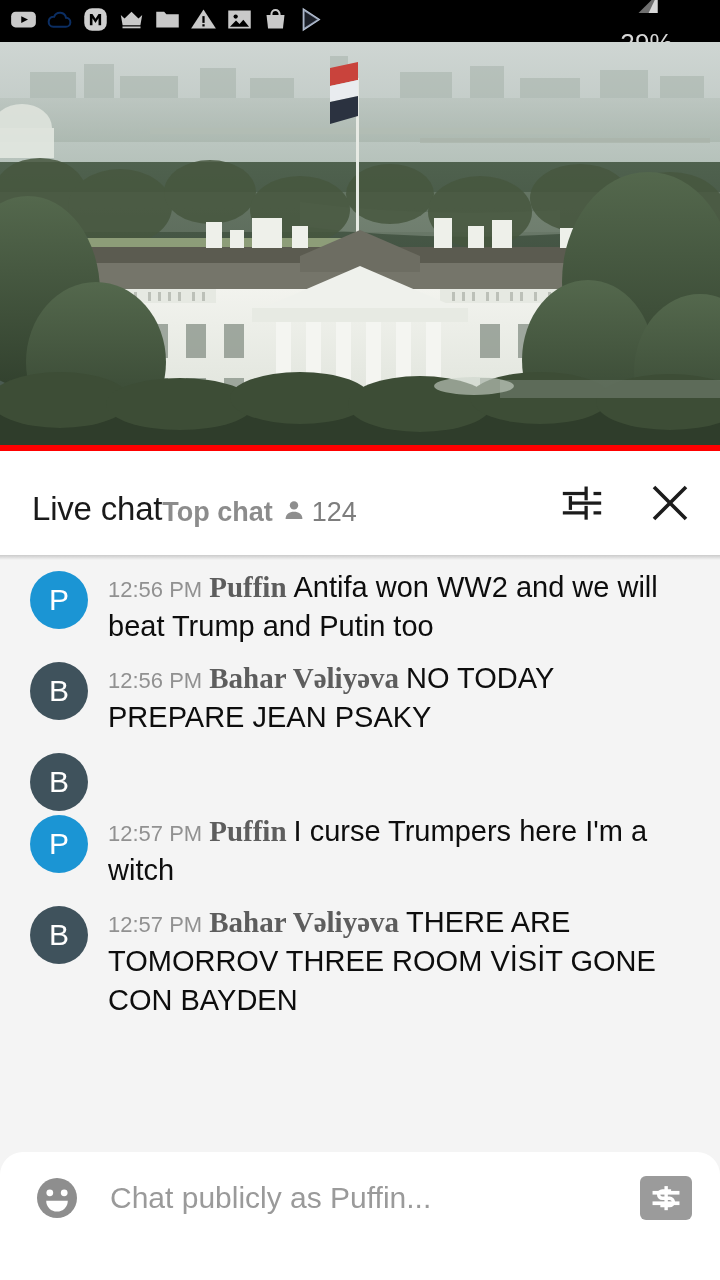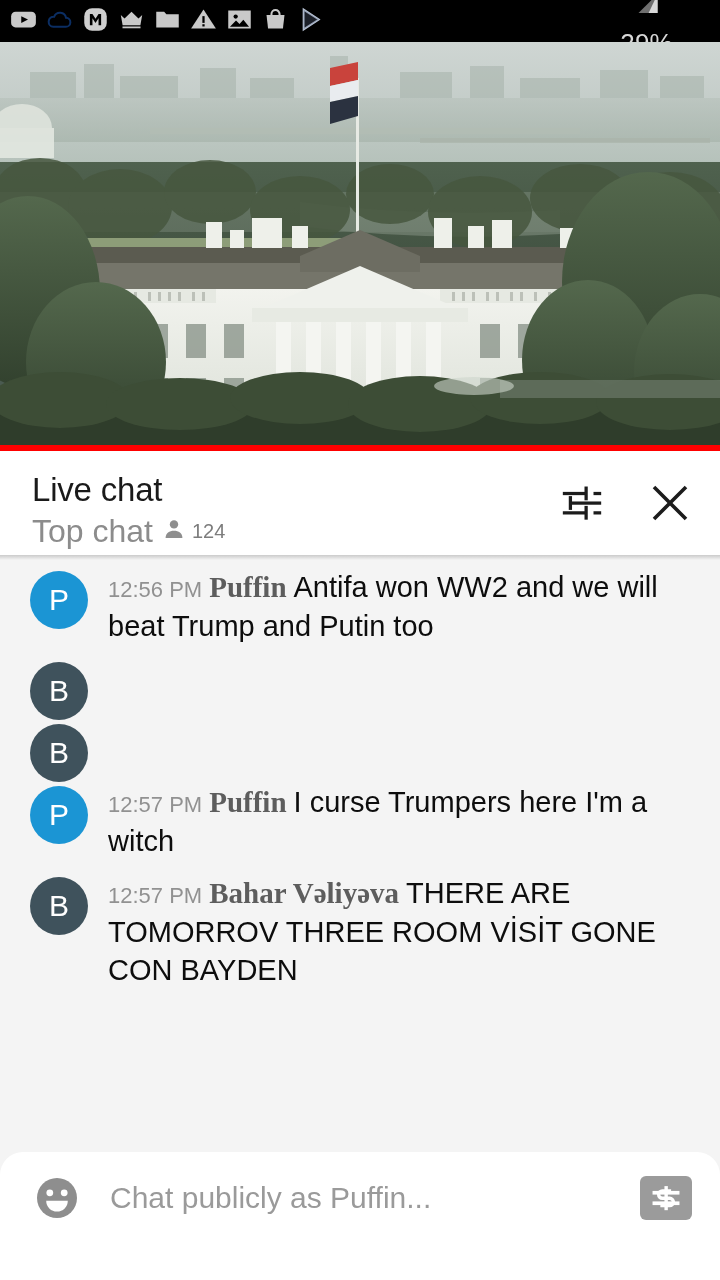--- a/index.html
+++ b/index.html
@@ -55,35 +55,35 @@
 
   
   .chat-header {
     position: absolute; top: 451px; left: 0;
     width: 720px; height: 104px;
     background: #ffffff;
     box-sizing: border-box;
     padding: 0 24px 0 32px;
     display: flex; align-items: center;
   }
-  .ch-titles { display: flex; flex-direction: column; justify-content: center; margin-top: 12px; }
+  .ch-titles { display: flex; flex-direction: row; justify-content: center; margin-top: 12px; }
   .ch-title {
     font-size: 33px;
     color: #1a1a1a;
     line-height: 1.18;
     letter-spacing: -.2px;
   }
   .ch-sub {
     display: flex; align-items: center;
     margin-top: 6px;
     gap: 9px;
   }
-  .ch-subtext { font-size: 32px; color: #8c8c8c; line-height: 1; }
+  .ch-subtext { font-size: 27px; color: #8c8c8c; line-height: 1; font-weight: bold; }
   .ch-viewers { display: flex; align-items: center; gap: 6px; }
-  .ch-count { font-size: 20px; color: #7d7d7d; line-height: 1; }
+  .ch-count { font-size: 27px; color: #7d7d7d; line-height: 1; }
   .ch-actions { margin-left: auto; display: flex; align-items: center; gap: 36px; }
   .icon-btn {
     width: 52px; height: 52px;
     display: flex; align-items: center; justify-content: center;
     cursor: pointer;
   }
 
   
   .chat-list {
     position: absolute; top: 555px; left: 0;
@@ -482,20 +482,23 @@
       </div>
     <div class="msg-body">
       <span class="m-time">12:56 PM</span><span class="m-author">Puffin</span><span class="m-text">Antifa won WW2 and we will beat Trump and Putin too</span>
     </div>
   </div>
 
   <div class="msg">
     <div class="avatar" style="background:#3f525c">
         <span>B</span>
       </div>
+    <div class="msg-body">
+      <span class="m-time">12:56 PM</span><span class="m-author">Bahar Vəliyəva</span><span class="m-text">NO TODAY PREPARE JEAN PSAKY</span>
+    </div>
   </div>
 
   <div class="msg">
     <div class="avatar" style="background:#3f525c">
         <span>B</span>
       </div>
   </div>
 
 
   <div class="msg">

